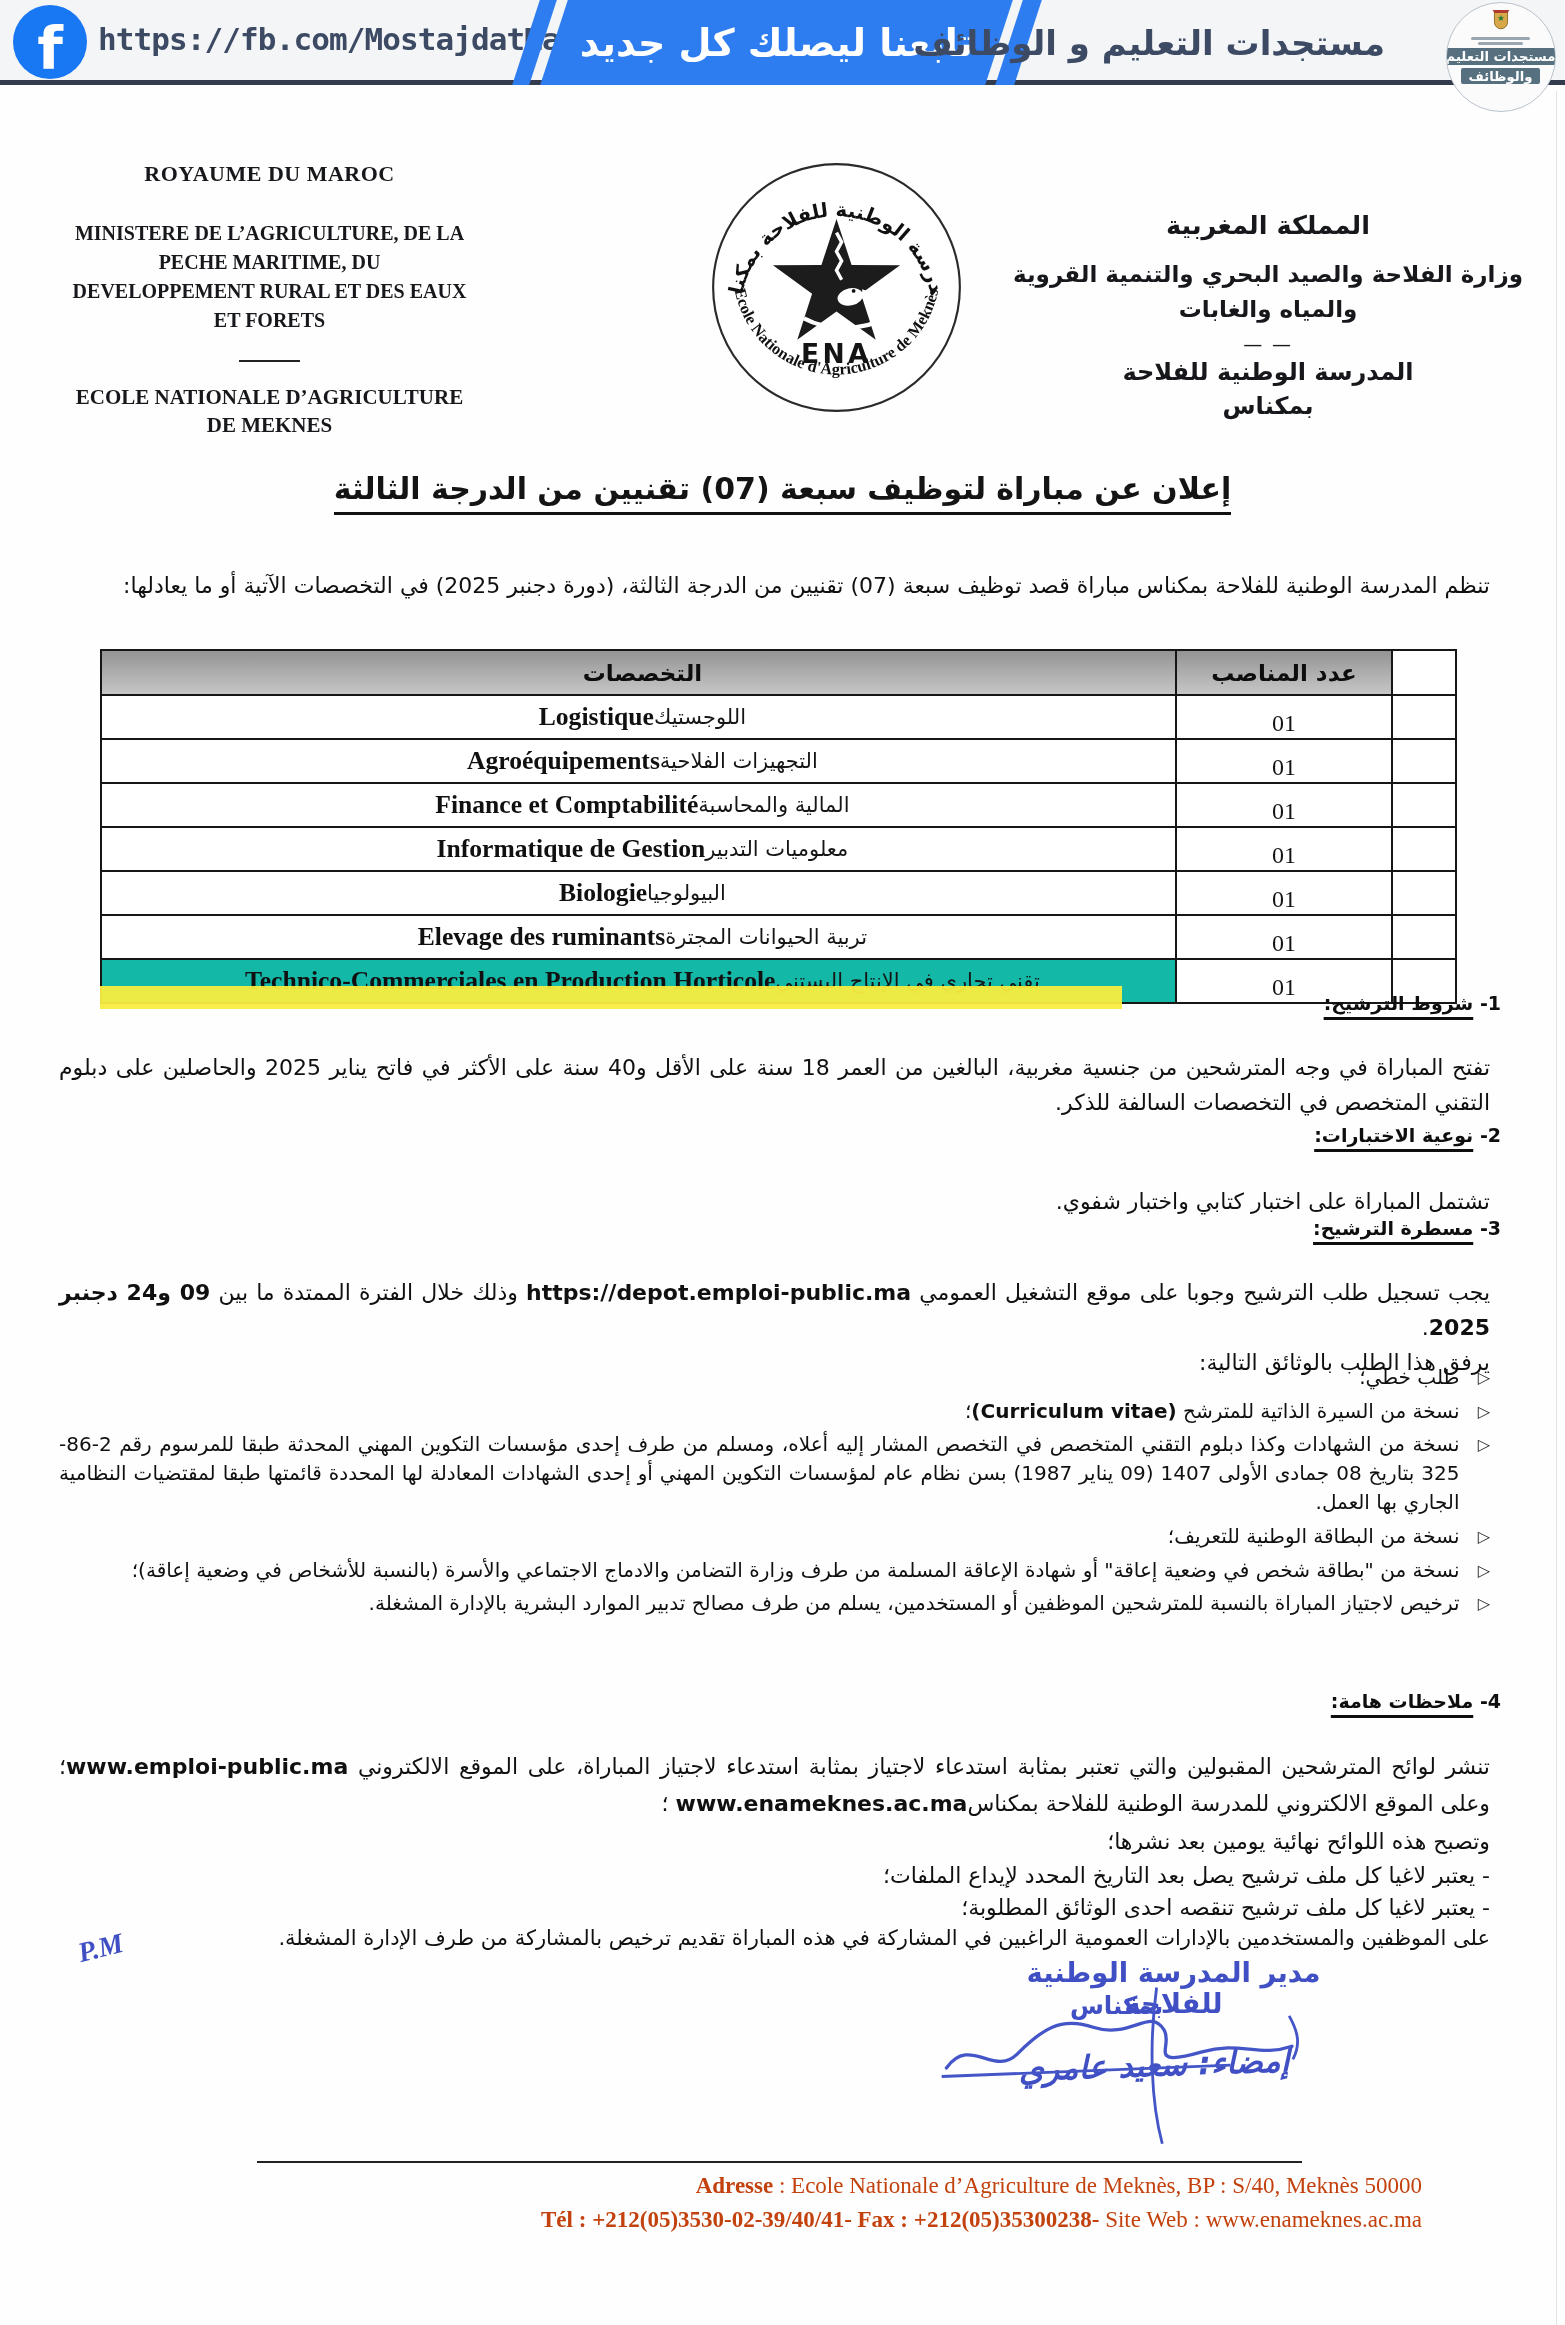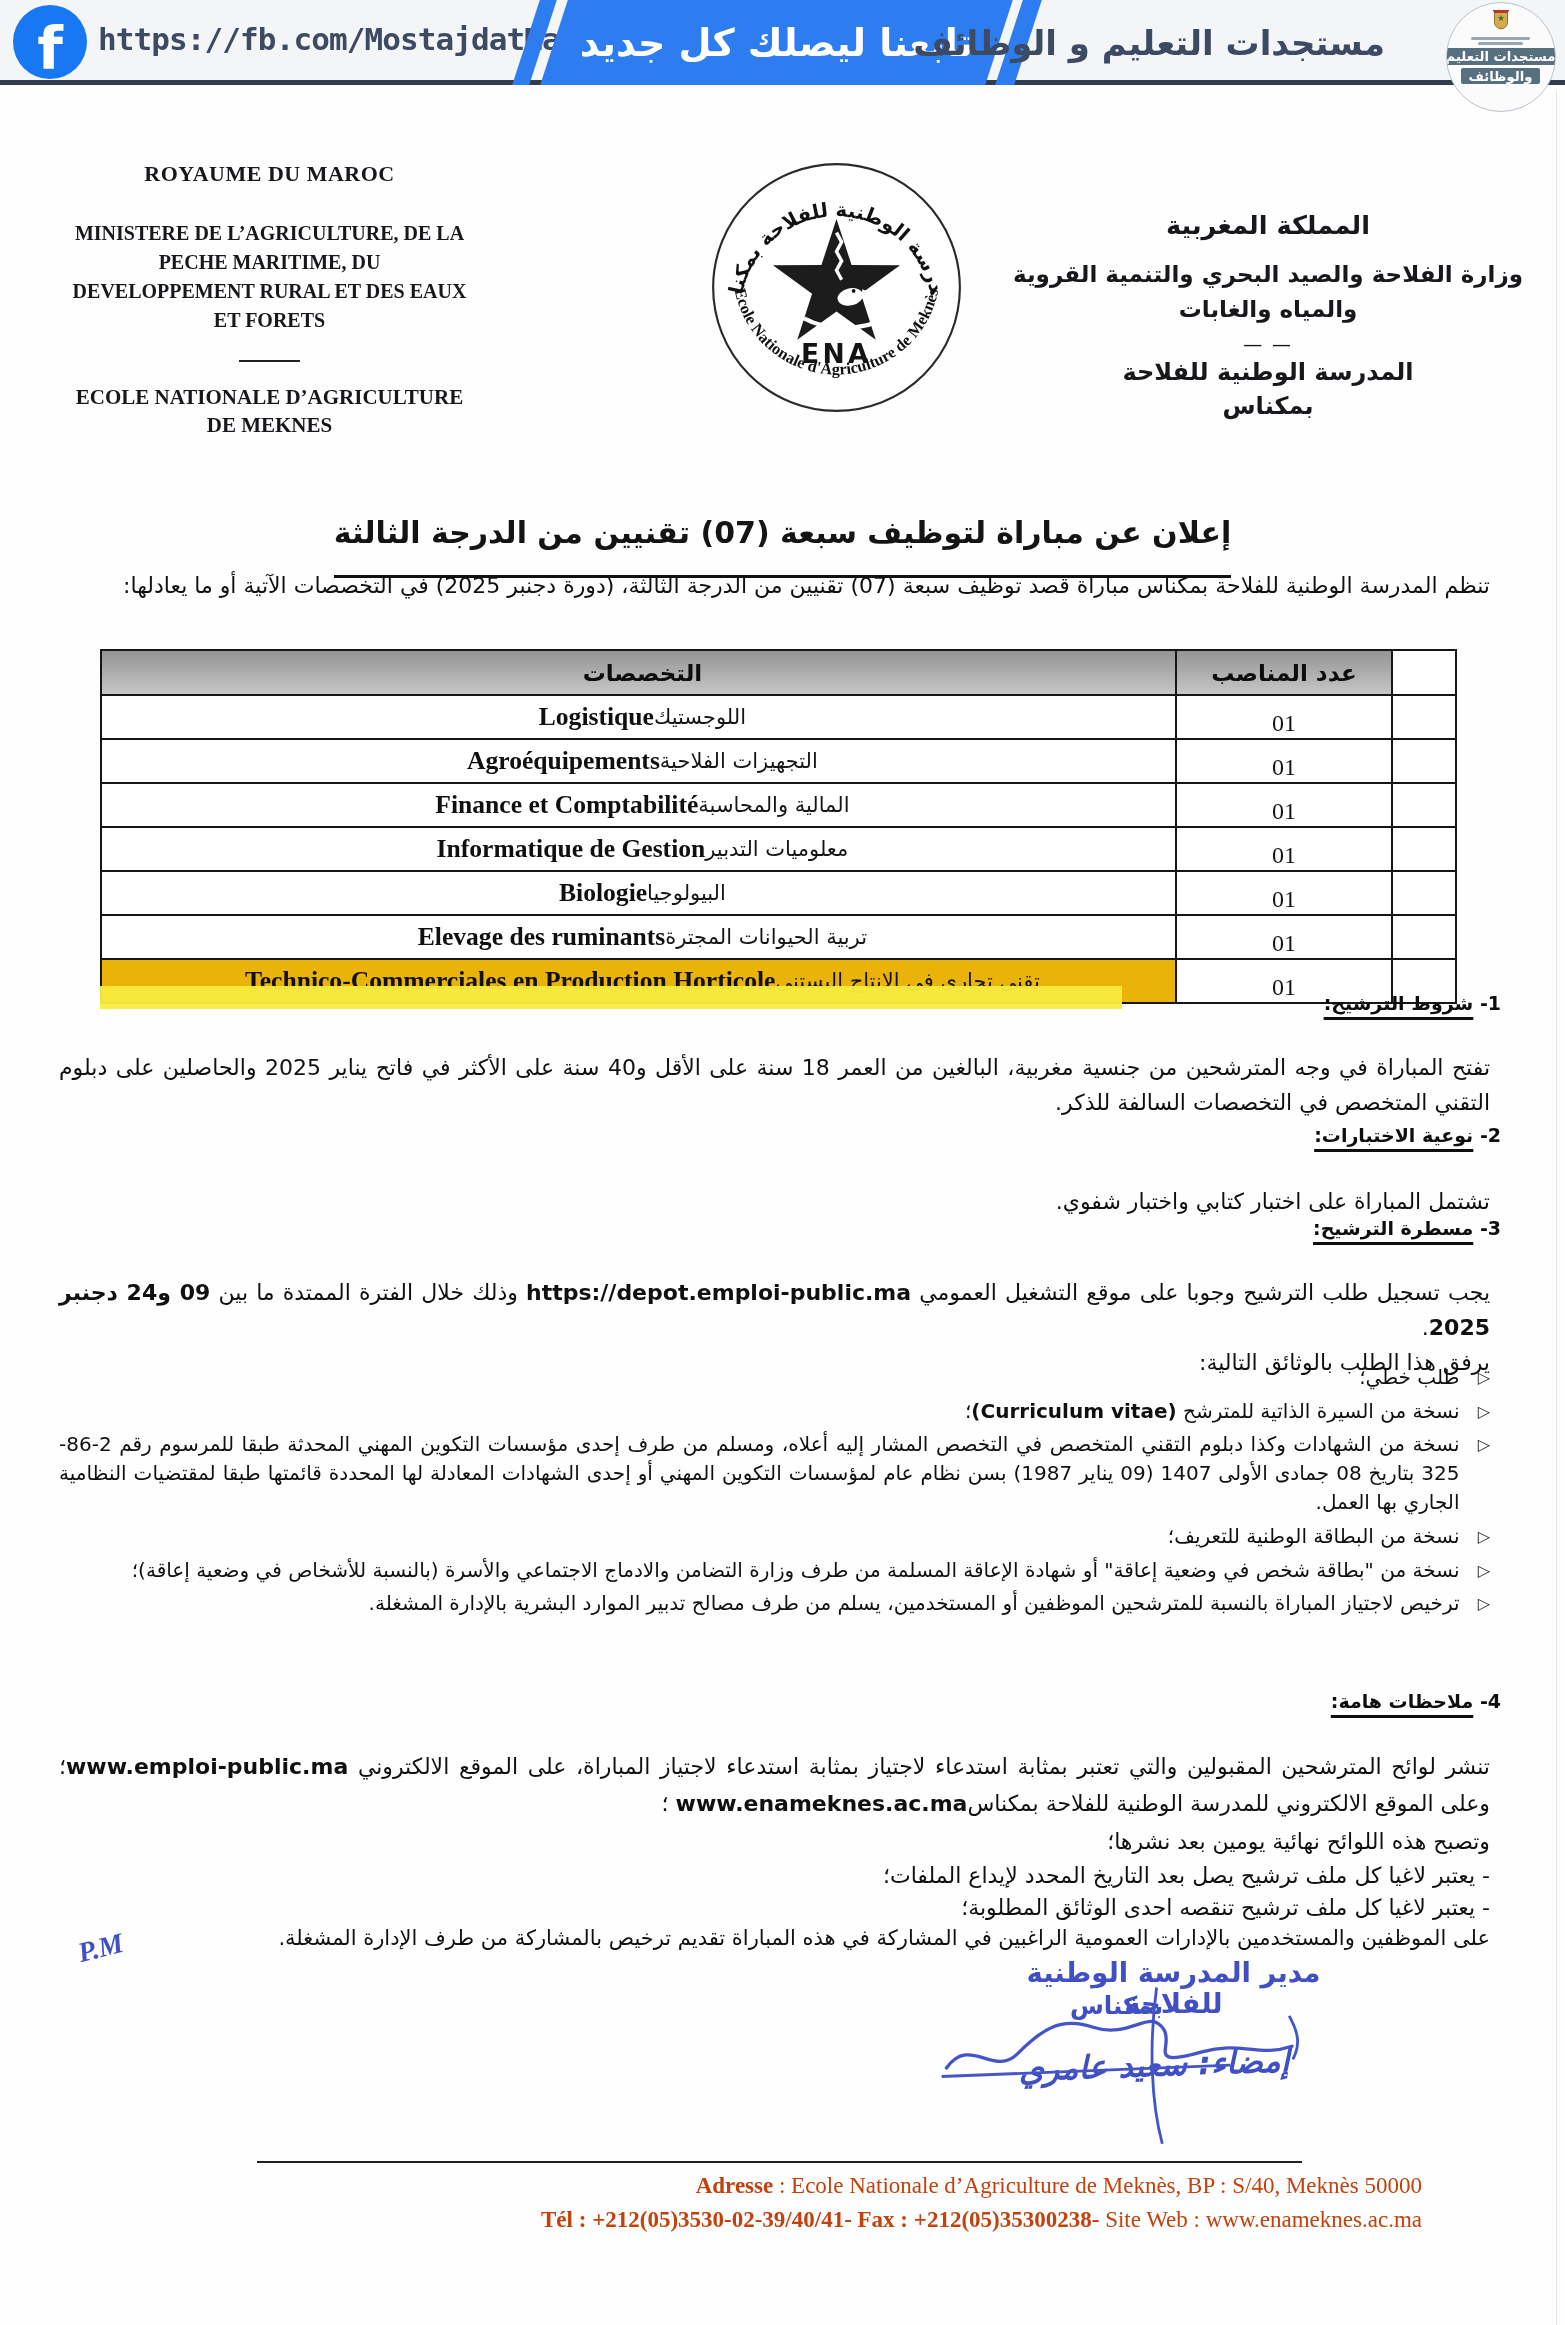--- a/index.html
+++ b/index.html
@@ -42,40 +42,40 @@
            font-family:"DejaVu Sans",sans-serif;direction:rtl;font-weight:bold;color:#17181c;}
   .ar-kingdom{font-size:25.6px;margin-top:28px;}
   .ar-ministry{font-size:23px;margin-top:17px;line-height:35px;}
   .ar-div{letter-spacing:1.9px;font-size:19px;margin-top:5.7px;font-weight:normal;}
   .ar-school{font-size:24px;margin-top:3.8px;}
   .ar-city{font-size:24px;margin-top:5.7px;}
   .logo{position:absolute;left:708px;top:159px;}
   
   .doc-title{position:absolute;left:0;top:471px;width:1565px;text-align:center;}
   .doc-title span{display:inline-block;font-family:"DejaVu Sans",sans-serif;font-weight:bold;
-       font-size:30px;direction:rtl;border-bottom:3.8px solid #111;padding-bottom:25px;margin-top:44px;}
+       font-size:30px;direction:rtl;border-bottom:3.8px solid #111;padding-bottom:6px;}
   .intro{position:absolute;left:59px;top:545px;width:1431px;font-size:22px;line-height:37px;
          text-align:justify;color:#101010;}
   
   .spec-table{position:absolute;left:100px;top:649px;width:1357px;border:2.8px solid #161616;
               box-sizing:border-box;background:#fff;}
   .t-row{display:flex;height:42px;border-top:2.8px solid #161616;}
   .t-head{height:43px;border-top:none;border-radius:20px;}
   .c-spec{flex:0 0 1075px;display:flex;align-items:center;justify-content:center;
           padding:0 13.2px 0 21px;border-right:2.8px solid #161616;box-sizing:border-box;}
   .c-count{flex:0 0 216px;display:flex;align-items:center;justify-content:center;
            border-right:2.8px solid #161616;box-sizing:border-box;}
   .c-x{flex:1;background:#fff;}
   .t-head .c-spec{justify-content:center;background:linear-gradient(#949494,#c6c6c6);}
   .t-head .c-count{background:linear-gradient(#949494,#c6c6c6);}
   .h-ar{font-family:"DejaVu Sans",sans-serif;direction:rtl;font-weight:bold;font-size:23px;color:#0d0d0d;}
   .cell-fr{font-weight:bold;font-size:25.6px;color:#101010;}
   .cell-ar{font-family:"DejaVu Sans",sans-serif;direction:rtl;font-size:21px;color:#151515;}
   .cell-count{font-size:24px;margin-top:12px;}
-  .row-hl .c-spec{background:#eab308;}
+  .row-hl .c-spec{background:#14b8a6;}
   .hl-smear{position:absolute;left:100px;top:986px;width:1022px;height:23px;background:#f8ec3f;
             opacity:.95;}
   
   .sec-head{position:absolute;right:64px;direction:rtl;font-family:"DejaVu Sans",sans-serif;
             font-weight:bold;font-size:19px;color:#0e0e0e;}
   .sec-head .t{text-decoration:underline;text-decoration-thickness:2.8px;text-underline-offset:6.6px;}
   .body-p{position:absolute;left:59px;width:1431px;direction:rtl;
           font-family:"DejaVu Sans",sans-serif;font-size:22px;line-height:35px;
           text-align:justify;color:#101010;}
   .b{font-weight:bold;}

